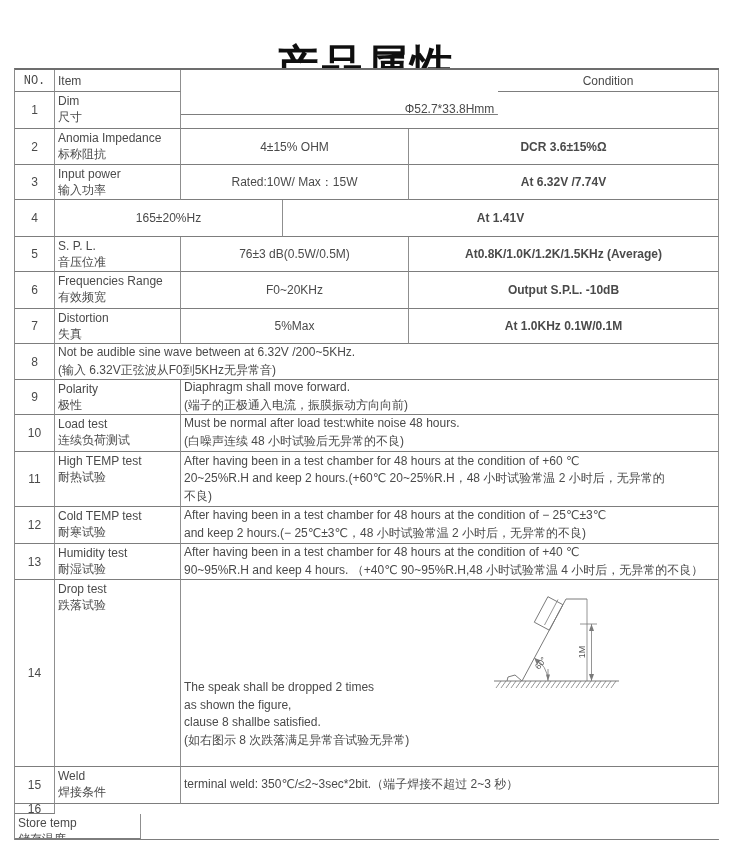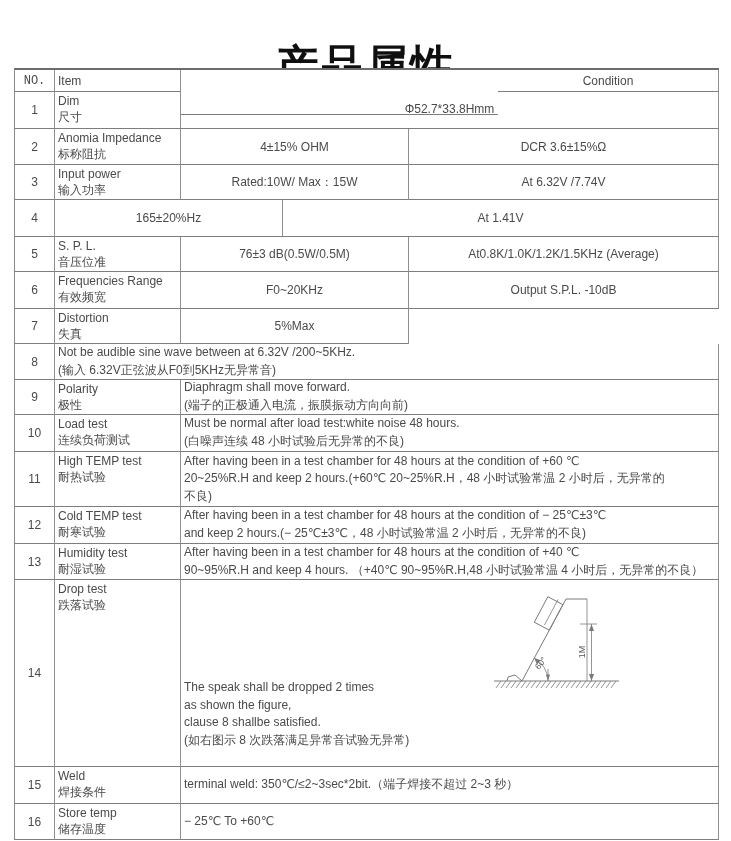--- a/index.html
+++ b/index.html
@@ -25,21 +25,21 @@
   
   .hrow{height:22px;}
   .h-no{width:40px;display:flex;align-items:center;justify-content:center;font-family:Liberation Mono, monospace;}
   .h-item{width:126px;display:flex;align-items:center;padding:0 3px;}
   .h-spec{width:317px;display:flex;align-items:center;justify-content:center;margin-top:44px;}
   .h-cond{flex:1;display:flex;align-items:center;justify-content:center;}
   
   .c-no{width:40px;display:flex;align-items:center;justify-content:center;}
   .c-item{width:126px;padding:1px 3px;display:flex;flex-direction:column;line-height:16px;}
   .c-spec{width:228px;display:flex;align-items:center;justify-content:center;text-align:center;padding:0 2px;}
-  .c-cond{flex:1;display:flex;align-items:center;justify-content:center;text-align:right;padding:0 2px;}
+  .c-cond{flex:1;display:flex;align-items:center;justify-content:center;text-align:right;padding:0 2px;font-weight:bold;}
   .c-merged{flex:1;padding:0 3px;display:flex;flex-direction:column;justify-content:center;}
   .c-merged .line{line-height:17.6px;}
   .c-merged.center{align-items:center;}
   .drop-cell{position:relative;}
   .drop-cell .mtext{position:absolute;left:3px;top:99px;}
   .drop-cell .mtext .line{line-height:17.6px;}
   .figure{position:absolute;left:311px;top:9px;}
   .figure *{vector-effect:non-scaling-stroke;}
 </style>
 </head>
@@ -109,20 +109,21 @@
           <div class="cell c-spec">F0~20KHz</div>
           <div class="cell c-cond">Output S.P.L. -10dB</div>
         </div>
         <div class="row" style="height: 35px; display: flex;">
           <div class="cell c-no">7</div>
           <div class="cell c-item">
             <div class="item-en">Distortion</div>
             <div class="item-zh">失真</div>
           </div>
           <div class="cell c-spec">5%Max</div>
+          <div class="cell c-cond">At 1.0KHz 0.1W/0.1M</div>
         </div>
         <div class="row" style="height: 36px; display: flex;">
           <div class="cell c-no">8</div>
           <div class="cell c-merged">
             <div class="mtext">
               <div class="line">Not be audible sine wave between at 6.32V /200~5KHz.</div>
               <div class="line">(输入 6.32V正弦波从F0到5KHz无异常音)</div>
             </div>
           </div>
         </div>
@@ -241,21 +242,21 @@
           <div class="cell c-item">
             <div class="item-en">Weld</div>
             <div class="item-zh">焊接条件</div>
           </div>
           <div class="cell c-merged">
             <div class="mtext">
               <div class="line">terminal weld: 350℃/≤2~3sec*2bit.（端子焊接不超过 2~3 秒）</div>
             </div>
           </div>
         </div>
-        <div class="row" style="height: 36px; display: flex;">
+        <div class="row" style="height: 36px; display: flex; flex-direction: column;">
           <div class="cell c-no">16</div>
           <div class="cell c-item">
             <div class="item-en">Store temp</div>
             <div class="item-zh">储存温度</div>
           </div>
           <div class="cell c-merged">
             <div class="mtext">
               <div class="line">− 25℃ To +60℃</div>
             </div>
           </div>

